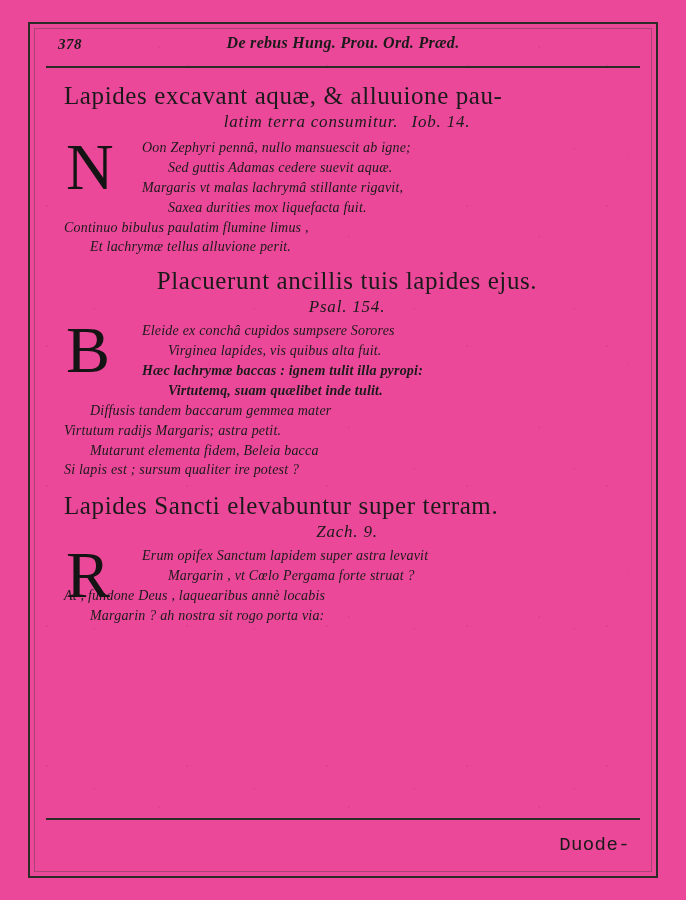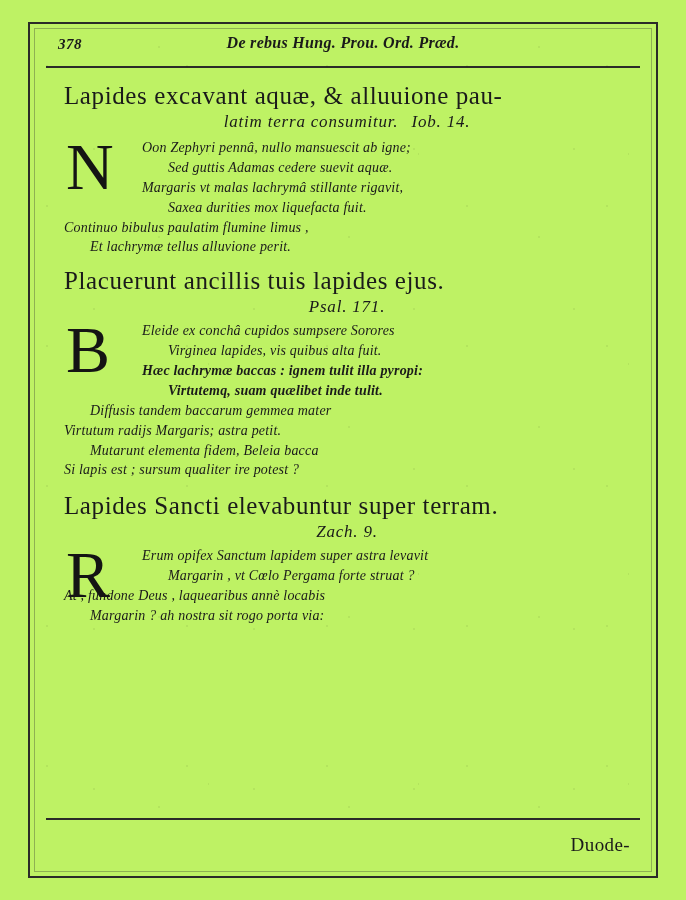--- a/index.html
+++ b/index.html
@@ -13,21 +13,21 @@
     font-family: "Liberation Serif", serif;
     color: #1a1a1a;
     overflow: hidden;
   }
 
   
   .page {
     position: relative;
     width: 686px;
     height: 900px;
-    background: #bef264;
+    background: #ec4899;
   }
   .page-inner {
     position: absolute;
     left: 28px;
     top: 22px;
     width: 630px;
     height: 856px;
     border: 2px solid #2b2b28;
     box-sizing: border-box;
   }
@@ -84,20 +84,21 @@
     right: 26px;
     top: 52px;
     bottom: 66px;
   }
 
   
   .heading {
     font-family: "Liberation Serif", serif;
     font-size: 25px;
     letter-spacing: .6px;
+    text-align: center;
     line-height: 1.12;
     margin: 6px 0 0 0;
     white-space: nowrap;
   }
   .heading.left {
     text-align: left;
   }
   .subref {
     font-family: "Liberation Serif", serif;
     font-size: 17px;
@@ -148,21 +149,21 @@
     position: absolute;
     left: 16px;
     right: 16px;
     bottom: 56px;
     border-top: 2px solid #2b2b28;
   }
   .catchword {
     position: absolute;
     right: 26px;
     bottom: 20px;
-    font-family: Liberation Serif, serif;
+    font-family: Liberation Mono, monospace;
     font-size: 19px;
     letter-spacing: .4px;
   }
 
   
   .speckle {
     position: absolute;
     inset: 0;
     pointer-events: none;
     opacity: .05;
@@ -203,21 +204,21 @@
             <div class="verse ind-cap">Margaris vt malas lachrymâ stillante rigavit,</div>
             <div class="verse ind-cap2">Saxea durities mox liquefacta fuit.</div>
             <div class="verse ind-0">Continuo bibulus paulatim flumine limus ,</div>
             <div class="verse ind-1">Et lachrymæ tellus alluvione perit.</div>
           </div>
         </div>
       </div>
 
       <div class="section" style="margin-top:10px;">
         <div class="heading">Placuerunt ancillis tuis lapides ejus.</div>
-        <div class="subref">Psal.     171.</div>
+        <div class="subref">Psal.     154.</div>
 
         <div class="stanza tight" style="margin-top:4px;">
           <div class="dropcap">B</div>
           <div class="verses">
             <div class="verse ind-cap">Eleide ex conchâ cupidos sumpsere Sorores</div>
             <div class="verse ind-cap2">Virginea lapides, vis quibus alta fuit.</div>
             <div class="verse ind-cap bold" style="font-weight:bold;">Hæc lachrymæ baccas : ignem tulit illa pyropi:</div>
             <div class="verse ind-cap2 bold" style="font-weight:bold;">Virtutemq, suam quælibet inde tulit.</div>
             <div class="verse ind-1">Diffusis tandem baccarum gemmea mater</div>
             <div class="verse ind-2">Virtutum radijs Margaris; astra petit.</div>

